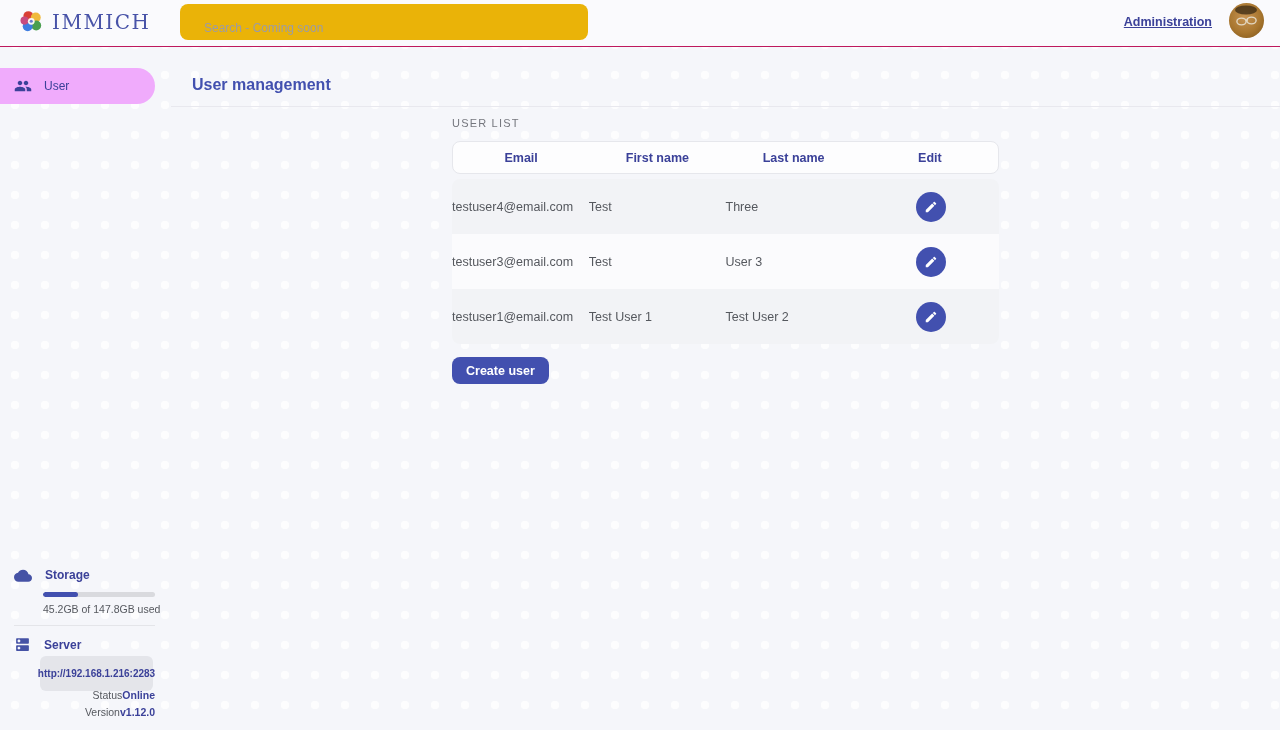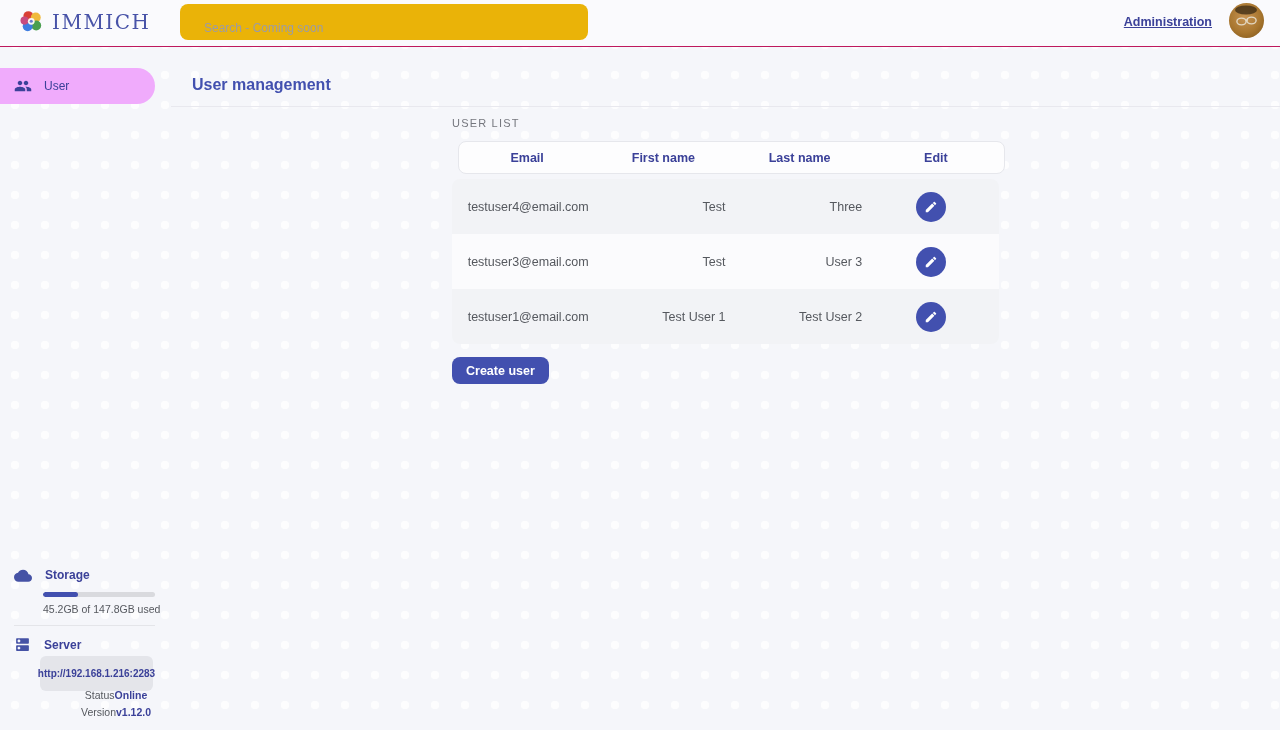--- a/index.html
+++ b/index.html
@@ -63,51 +63,51 @@
   .side-divider { position: absolute; left: 14px; top: 57px; width: 141px; height: 1px; background: #e4e5e9; }
   .server-block { position: absolute; left: 0; top: 68px; width: 170px; }
   .server-url-chip {
     position: absolute; left: 40px; top: 20px; width: 113px; height: 35px;
     background: #e4e5ea; border-radius: 6px;
     display: flex; align-items: center; justify-content: center;
     font-size: 10px; font-weight: 700; color: var(--dark-ink);
   }
   .kv-row {
     position: absolute; left: 43px; width: 112px; height: 13px;
-    display: flex; justify-content: center; align-items: center; margin-left: 17px;
+    display: flex; justify-content: flex-end; align-items: center;
   }
   .kv-label { font-size: 10.5px; color: #55585e; }
   .kv-value { font-size: 10.5px; font-weight: 700; color: var(--dark-ink); }
 
   
   .page-title {
     position: absolute; left: 192px; top: 76px;
     font-size: 16px; font-weight: 600; color: var(--accent);
   }
   .title-rule { position: absolute; left: 171px; top: 106px; width: 1109px; height: 1px; background: #e8e8ee; }
   .section-label {
     position: absolute; left: 452px; top: 117px;
     font-size: 11px; letter-spacing: 1.2px; color: #75777e;
   }
   .table-header {
     position: absolute; left: 452px; top: 141px; width: 547px; height: 33px;
     background: #fdfdfe; border: 1px solid #e6e7ec; border-radius: 8px;
-    display: flex; align-items: center; margin-left: 6px;
+    display: flex; align-items: center;
   }
   .th-cell {
     flex: 1; text-align: center; font-size: 12.5px; font-weight: 600; color: var(--dark-ink);
   }
   .table-body {
     position: absolute; left: 452px; top: 179px; width: 547px;
     border-radius: 8px; overflow: hidden;
   }
   .table-row { display: flex; align-items: center; height: 55px; }
   .table-row:nth-child(odd) { background: #f2f3f6; }
   .table-row:nth-child(even) { background: #fbfbfd; }
-  .td-cell { flex: 1; text-align: right; font-size: 12.5px; color: #55585e; }
+  .td-cell { flex: 1; text-align: left; font-size: 12.5px; color: #55585e; }
   .edit-cell { flex: 1; display: flex; justify-content: center; }
   .edit-btn {
     width: 30px; height: 30px; border-radius: 50%; border: none; cursor: pointer;
     background: var(--accent); display: flex; align-items: center; justify-content: center;
   }
   .create-btn {
     position: absolute; left: 452px; top: 357px; height: 27px; padding: 0 14px;
     background: var(--accent); color: #fff; border: none; border-radius: 8px;
     font-size: 12.5px; font-weight: 600; cursor: pointer;
     font-family: "Liberation Sans", sans-serif;

